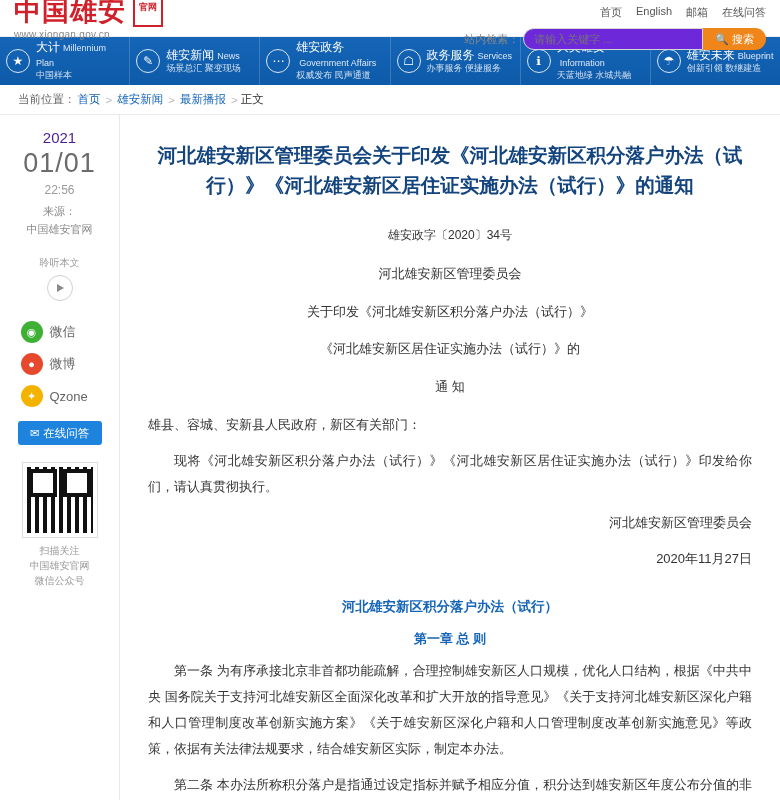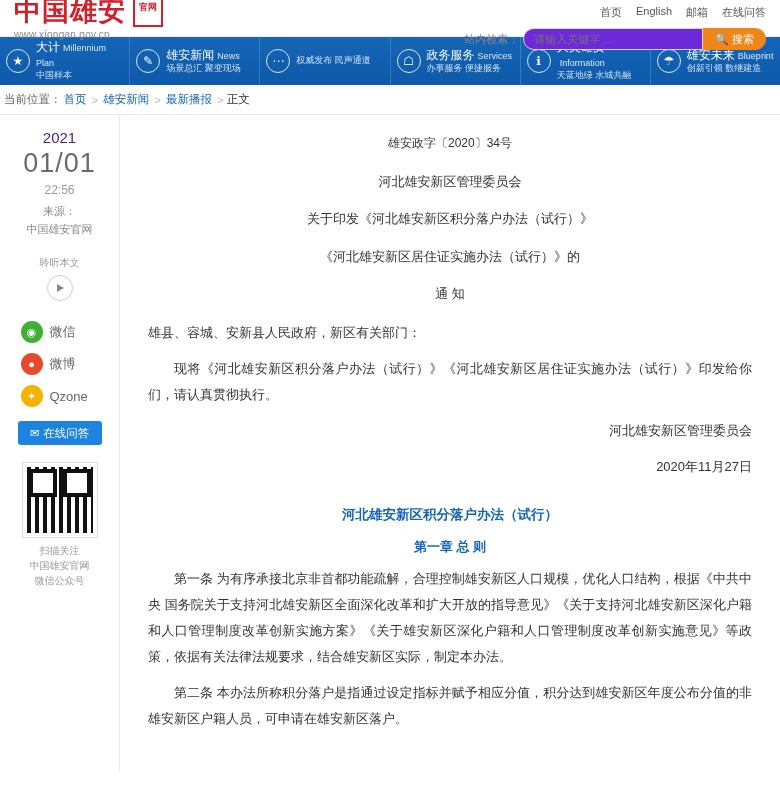--- a/index.html
+++ b/index.html
@@ -121,21 +121,21 @@
   .nav-txt { line-height: 1.25; }
   .nav-t1 { font-size: 12px; }
   .nav-t1 em { font-style: normal; font-size: 9px; opacity:.85; margin-left:3px;}
   .nav-t2 { font-size: 9px; opacity: .8; }
 
   
   .crumb {
     height: 30px;
     display: flex;
     align-items: center;
-    padding: 0 4px;
+    padding: 0 18px;
     font-size: 11.5px;
     color: #666;
     border-bottom: 1px solid #e9e9e9;
   }
   .crumb a { color: #1565b8; text-decoration: none; margin: 0 2px; cursor:pointer;}
   .crumb .sep { color: #bbb; margin: 0 3px; }
   .crumb .cur { color: #333; }
 
   
   .wrap { display: flex; }
@@ -322,20 +322,21 @@
   <div class="nav-item">
     <div class="nav-ico">✎</div>
     <div class="nav-txt">
       <div class="nav-t1"><span>雄安新闻</span><em>News</em></div>
       <div class="nav-t2">场景总汇  聚变现场</div>
     </div>
   </div>
   <div class="nav-item">
     <div class="nav-ico">⋯</div>
     <div class="nav-txt">
+      <div class="nav-t1"><span>雄安政务</span><em>Government Affairs</em></div>
       <div class="nav-t2">权威发布  民声通道</div>
     </div>
   </div>
   <div class="nav-item">
     <div class="nav-ico">☖</div>
     <div class="nav-txt">
       <div class="nav-t1"><span>政务服务</span><em>Services</em></div>
       <div class="nav-t2">办事服务  便捷服务</div>
     </div>
   </div>
@@ -407,20 +408,21 @@
 
     <div class="qr"></div>
     <div class="qr-sub">
       <div>扫描关注</div>
       <div>中国雄安官网</div>
       <div>微信公众号</div>
     </div>
   </div>
 
   <div class="article">
+    <div class="art-title">河北雄安新区管理委员会关于印发《河北雄安新区积分落户办法（试行）》《河北雄安新区居住证实施办法（试行）》的通知</div>
 
     <div class="doc-no">雄安政字〔2020〕34号</div>
 
     <div class="ctr">河北雄安新区管理委员会</div>
     <div class="ctr">关于印发《河北雄安新区积分落户办法（试行）》</div>
     <div class="ctr">《河北雄安新区居住证实施办法（试行）》的</div>
     <div class="ctr">通 知</div>
 
     <div class="p noindent">雄县、容城、安新县人民政府，新区有关部门：</div>
     <div class="p">现将《河北雄安新区积分落户办法（试行）》《河北雄安新区居住证实施办法（试行）》印发给你们，请认真贯彻执行。</div>

